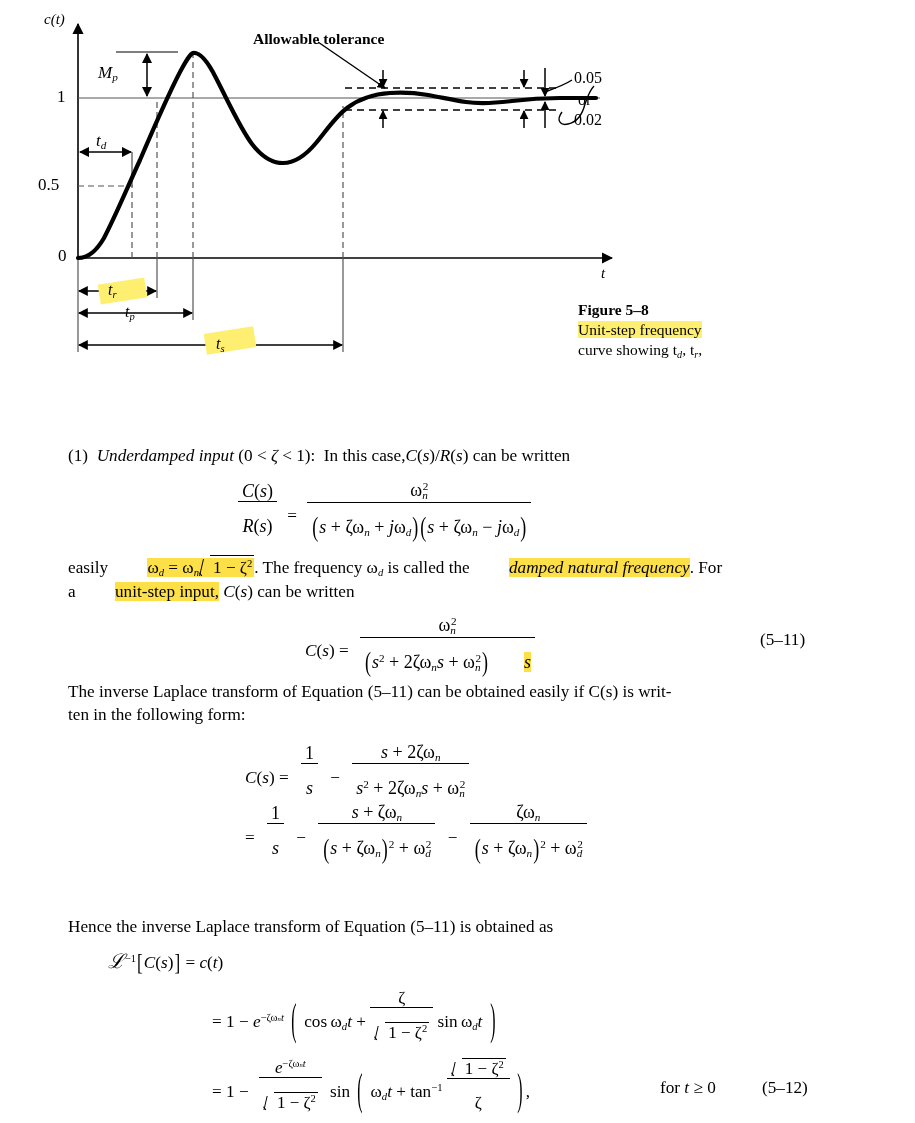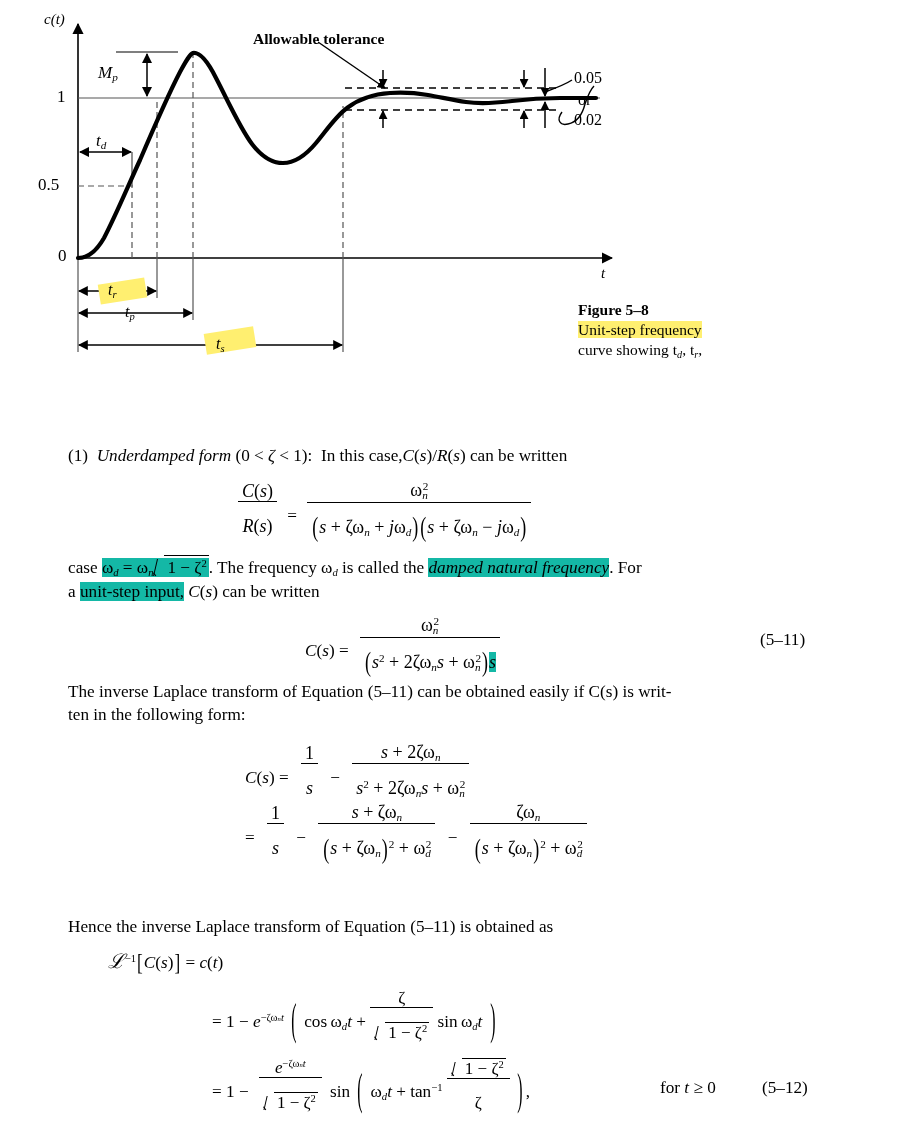--- a/index.html
+++ b/index.html
@@ -61,21 +61,21 @@
   }
   .para {
     position: absolute;
     font-size: 17.2px;
     line-height: 1.34;
   }
   .eq {
     position: absolute;
     font-size: 17.2px;
   }
-  .hl { background: #14b8a6; }
+  .hl { background: #fde047; margin-left: 35px; }
 
   
   .frac {
     display: inline-block;
     vertical-align: middle;
     text-align: center;
     line-height: 1.12;
   }
   .frac > .num { display: block; padding: 0 4px; }
   .frac > .den { display: block; border-top: 1.3px solid #000; padding: 14px 4px; }
@@ -260,41 +260,41 @@
     <span class="cap-hl">Unit-step frequency</span>
   </div>
   <div>
     <span>curve showing t</span><span class="sub">d</span><span>, t</span><span class="sub">r</span><span>,</span>
   </div>
 </div>
 
 <div id="body-text">
 
   <div class="para" style="left:68px; top:14px; width:820px;">
-    <span>(1)</span>&nbsp;&nbsp;<span class="italic">Underdamped form</span>&nbsp;<span>(0 &lt; <span class="mi">ζ</span> &lt; 1):</span>&nbsp;&nbsp;<span>In this case,<span class="mi">C</span>(<span class="mi">s</span>)/<span class="mi">R</span>(<span class="mi">s</span>) can be written</span>
+    <span>(1)</span>&nbsp;&nbsp;<span class="italic">Underdamped input</span>&nbsp;<span>(0 &lt; <span class="mi">ζ</span> &lt; 1):</span>&nbsp;&nbsp;<span>In this case,<span class="mi">C</span>(<span class="mi">s</span>)/<span class="mi">R</span>(<span class="mi">s</span>) can be written</span>
   </div>
 
   <div class="eq" style="left:238px; top:50px;">
     <span class="frac" style="font-size:18px;">
       <span class="num"><span class="mi">C</span>(<span class="mi">s</span>)</span>
       <span class="den"><span class="mi">R</span>(<span class="mi">s</span>)</span>
     </span>
     <span style="display:inline-block; vertical-align:middle; padding:0 6px;">=</span>
     <span class="frac" style="font-size:18px;">
       <span class="num">
         ω<span class="subsm mi">n</span><span class="supsm" style="margin-left:-5px;">2</span>
       </span>
       <span class="den">
         <span class="paren">(</span><span class="mi">s</span> + ζω<span class="subsm mi">n</span> + <span class="mi">j</span>ω<span class="subsm mi">d</span><span class="paren">)</span><span class="paren">(</span><span class="mi">s</span> + ζω<span class="subsm mi">n</span> − <span class="mi">j</span>ω<span class="subsm mi">d</span><span class="paren">)</span>
       </span>
     </span>
   </div>
 
   <div class="para" style="left:68px; top:125px; width:830px;">
-    <span>case</span>
+    <span>easily</span>
     <span class="hl">ω<span class="subsm mi">d</span> = ω<span class="subsm mi">n</span><span class="sqrt"><span class="radicand">1 − ζ<span class="supsm">2</span></span></span></span><span>. The frequency ω<span class="subsm mi">d</span> is called the </span><span class="italic hl">damped natural frequency</span><span>. For</span>
   </div>
 
   <div class="para" style="left:68px; top:150px; width:830px;">
     <span>a</span>
     <span class="hl">unit-step input,</span>
     <span><span class="mi">C</span>(<span class="mi">s</span>) can be written</span>
   </div>
 
   <div class="eq" style="left:305px; top:185px;">

